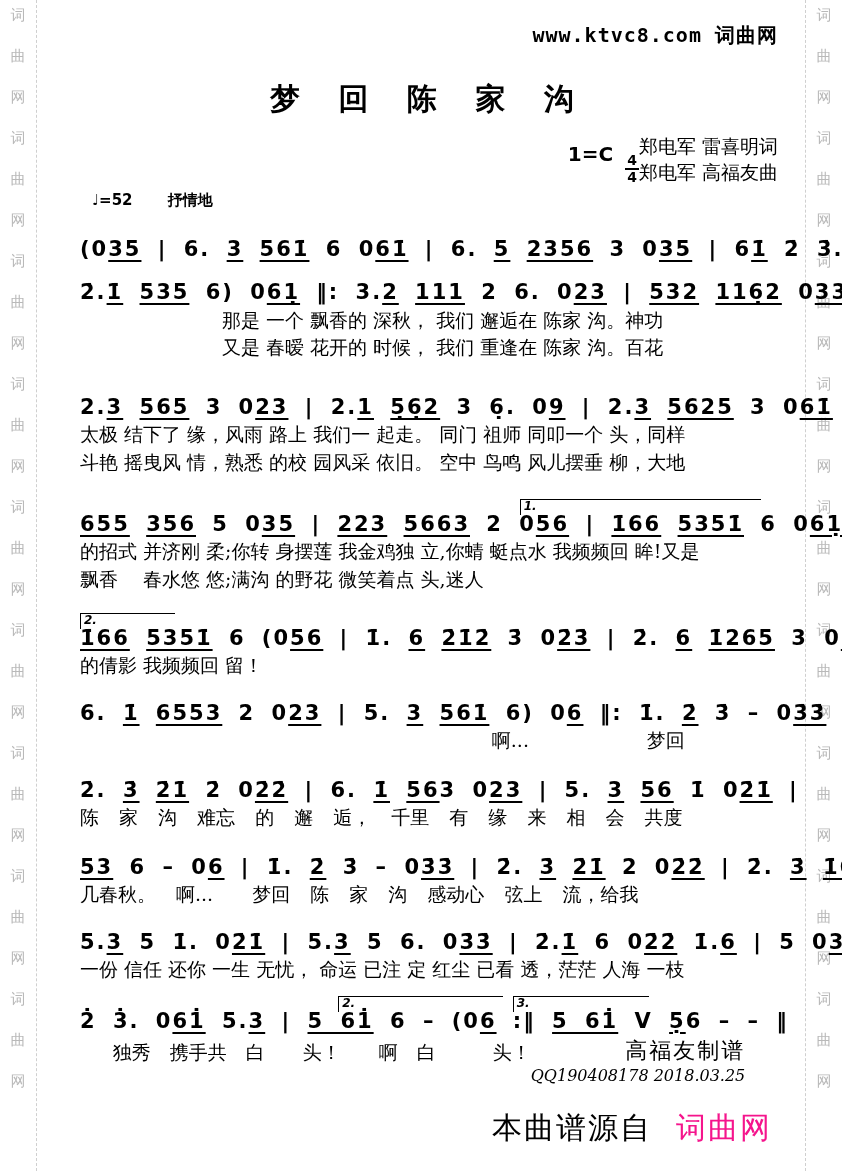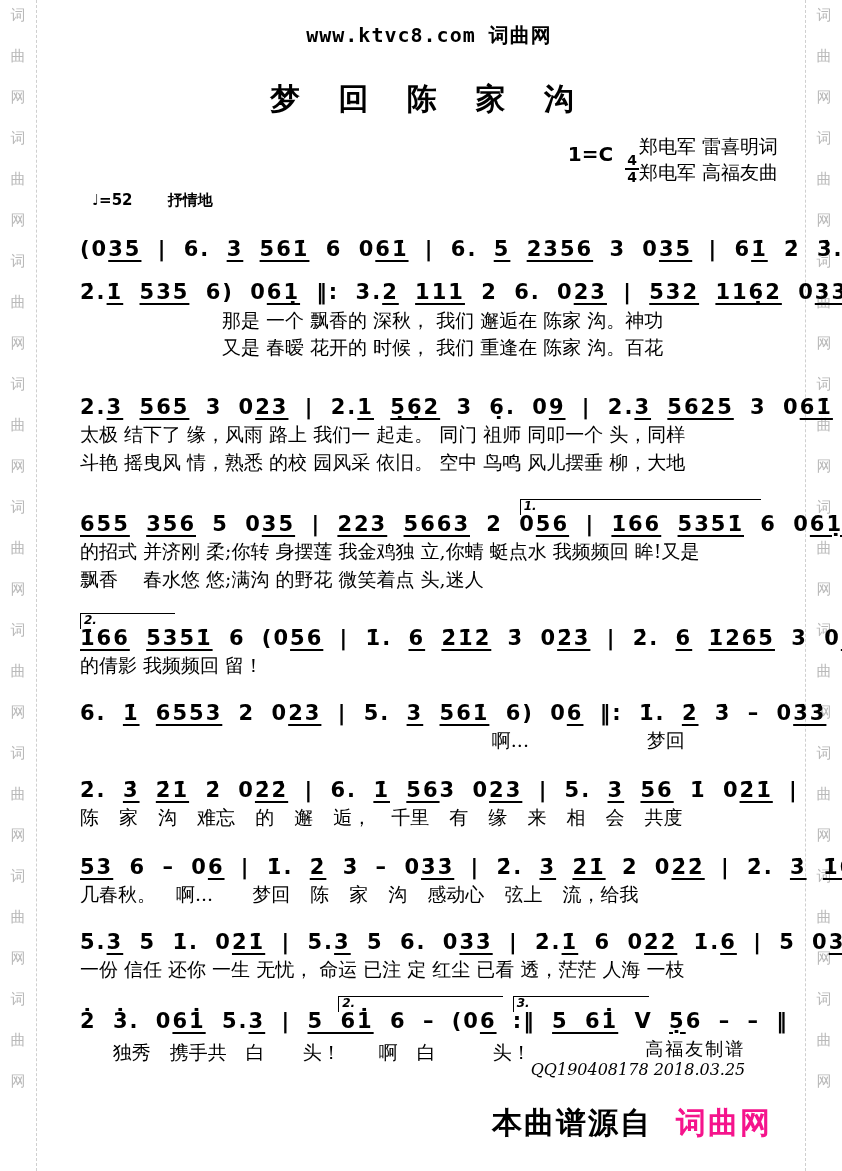--- a/index.html
+++ b/index.html
@@ -6,21 +6,21 @@
   .page{position:relative;width:842px;height:1171px;background:#fff;color:#000;
         font-family:"DejaVu Sans",sans-serif;overflow:hidden;}
   
   .wm-col{position:absolute;top:0;bottom:0;width:37px;display:flex;flex-direction:column;
           align-items:center;padding-top:8px;box-sizing:border-box;
           font-size:15px;line-height:1;gap:26px;color:#b9b9b9;}
   .wm-left{left:0;border-right:1px dashed #cfcfcf;}
   .wm-right{right:0;border-left:1px dashed #cfcfcf;}
   
   .content{position:absolute;left:80px;right:64px;top:0;}
-  .site-head{text-align:center;margin-top:22px;font-size:20px;font-weight:bold;
+  .site-head{text-align:right;margin-top:22px;font-size:20px;font-weight:bold;
              font-family:"DejaVu Sans Mono",monospace;letter-spacing:1px;}
   .title{text-align:center;font-size:30px;font-weight:bold;letter-spacing:14px;
          margin:30px 0 6px 0;font-family:"DejaVu Serif",serif;}
   .meta-row{display:flex;justify-content:flex-end;align-items:flex-end;margin-top:14px;}
   .key-sig{font-size:20px;font-weight:bold;padding-left:12px;}
   .frac{display:inline-flex;flex-direction:column;align-items:center;vertical-align:-4px;
         margin-left:12px;font-size:14px;line-height:1.1;}
   .frac .num{border-bottom:2px solid #000;padding:0 2px;}
   .credits{text-align:right;font-size:19px;line-height:1.35;font-family:"DejaVu Serif",serif;}
   .tempo{font-size:15px;font-weight:bold;margin-top:6px;padding-left:12px;}
@@ -37,23 +37,23 @@
   .s1{margin-top:14px;} .s2{margin-top:6px;} .s3{margin-top:22px;} .s4{margin-top:24px;}
   .s5{margin-top:22px;} .s6{margin-top:10px;} .s7{margin-top:12px;} .s8{margin-top:12px;}
   .s9{margin-top:10px;} .s10{margin-top:14px;}
   .volta{position:absolute;top:0;height:15px;border-left:1px solid #000;border-top:1px solid #000;
          font-size:12px;font-style:italic;font-weight:bold;padding-left:3px;line-height:1;}
   .v4{left:63%;width:34%;} .v5{left:0;width:13%;}
   .v10a{left:37%;width:23%;} .v10b{left:62%;width:19%;}
   .l6a{margin-left:59%;} .l6b{margin-left:16%;}
   .lyric-flex{display:flex;justify-content:center;align-items:flex-start;margin-top:4px;}
   .arranger{text-align:right;font-family:"DejaVu Serif",serif;line-height:1.3;}
-  .arr-name{display:block;font-size:18px;letter-spacing:2px;}
+  .arr-name{display:block;font-size:22px;letter-spacing:2px;}
   .arr-qq{display:block;font-size:16px;font-style:italic;}
-  .source{margin-top:22px;text-align:right;font-size:30px;font-weight:bold;
+  .source{margin-top:22px;text-align:right;font-size:30px;font-weight:normal;
           font-family:"DejaVu Serif",serif;padding-right:6px;letter-spacing:2px;}
   .source .pink{margin-left:24px;}
 </style>
 </head>
 <body>
 
 <div class="page">
 
   <div class="wm-col wm-left">
       <span>词</span>

